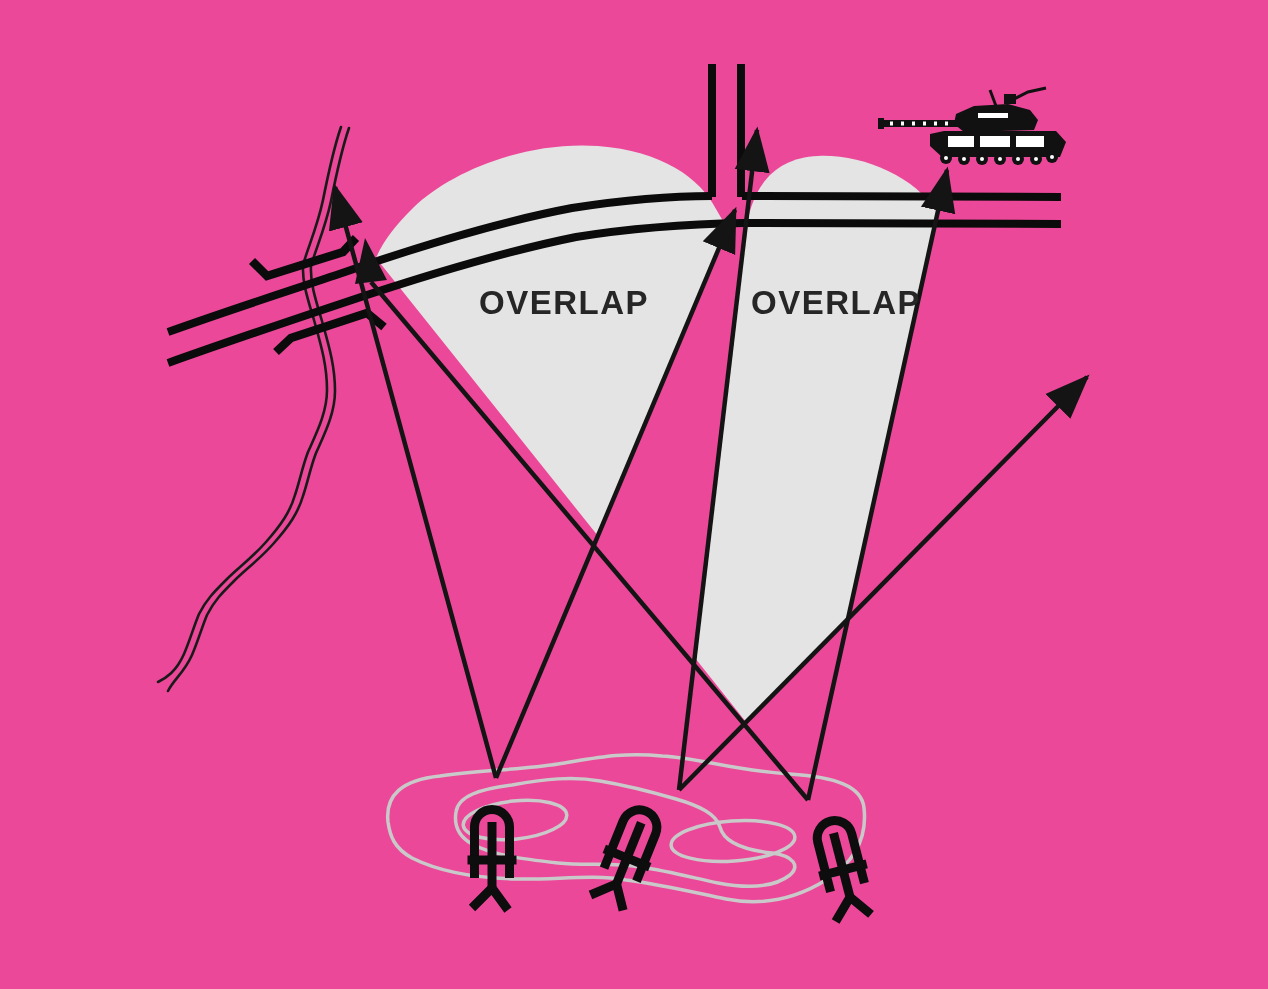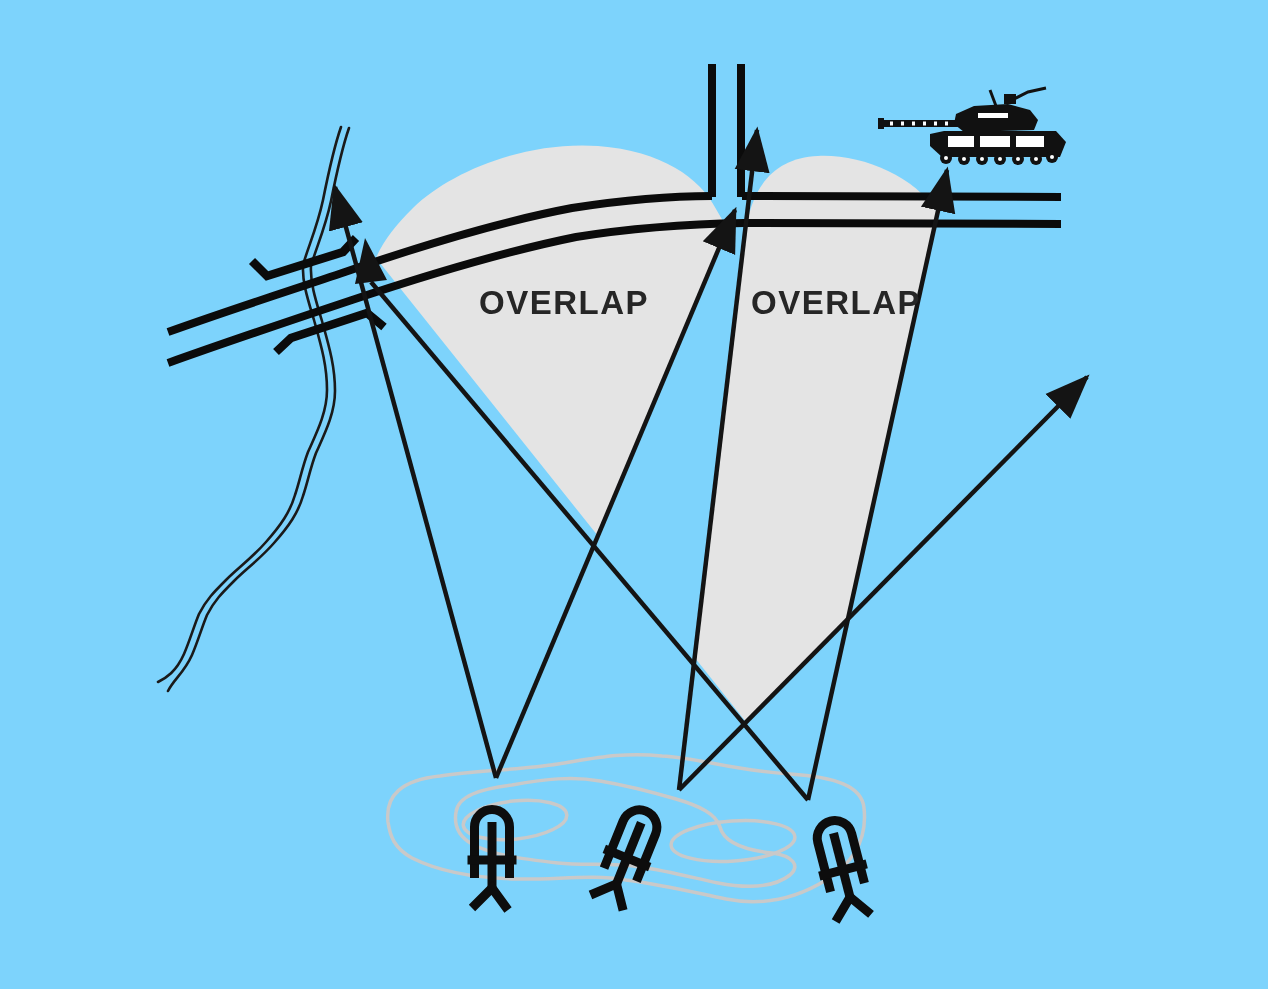--- a/index.html
+++ b/index.html
@@ -1,17 +1,17 @@
 <!DOCTYPE html>
 <html><head>
 <meta charset="utf-8">
 <style>
   html,body{margin:0;padding:0;background:#ffffff;}
   body{font-family:"Liberation Sans",sans-serif;}
-  .canvas{position:relative;width:1268px;height:989px;background:#7dd3fc;overflow:hidden;}
+  .canvas{position:relative;width:1268px;height:989px;background:#ec4899;overflow:hidden;}
   svg{display:block;}
   .sector{fill:#e4e4e4;stroke:none;}
   .contour{fill:none;stroke:#c9c9c9;stroke-width:3.5;stroke-linejoin:round;}
   .river{fill:none;stroke:#1a1a1a;stroke-width:2.6;stroke-linecap:round;}
   .road{fill:none;stroke:#0b0b0b;stroke-width:8;stroke-linecap:butt;}
   .bridge{fill:none;stroke:#0b0b0b;stroke-width:8.5;stroke-linecap:butt;stroke-linejoin:miter;}
   .fire-line{stroke:#141414;stroke-width:4.5;fill:none;}
   .arrowhead{fill:#141414;stroke:none;}
   .overlap-label{font-family:"Liberation Sans",sans-serif;font-weight:700;font-size:33px;letter-spacing:1.5px;fill:#262626;text-anchor:middle;}
   .mg-stroke{fill:none;stroke:#0d0d0d;stroke-width:9;stroke-linecap:butt;stroke-linejoin:miter;}

